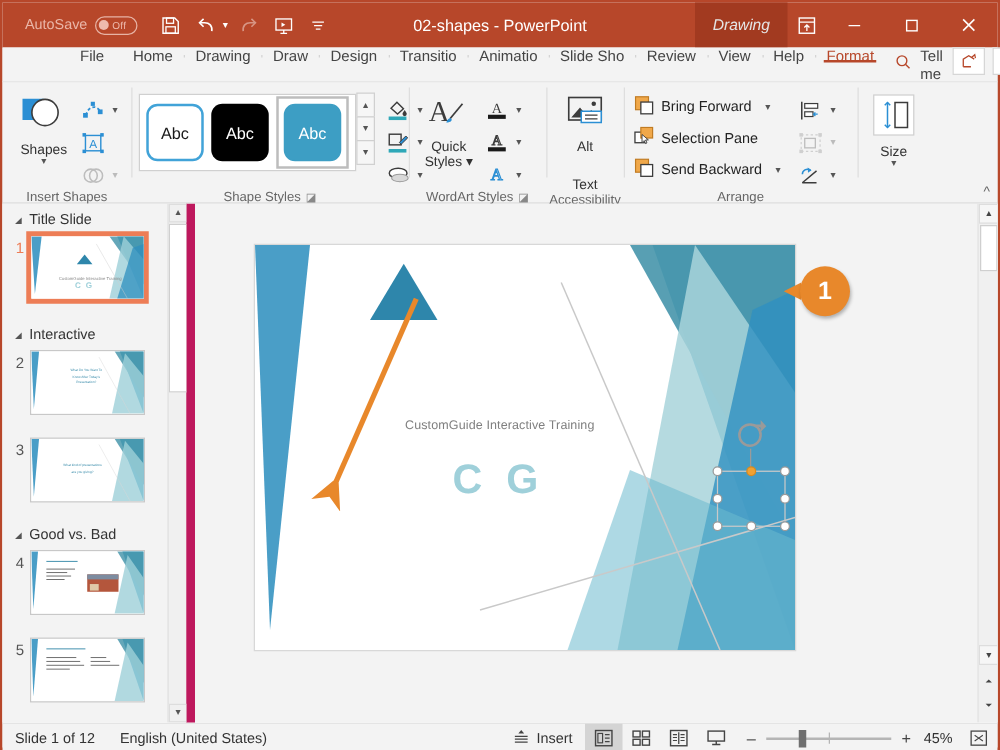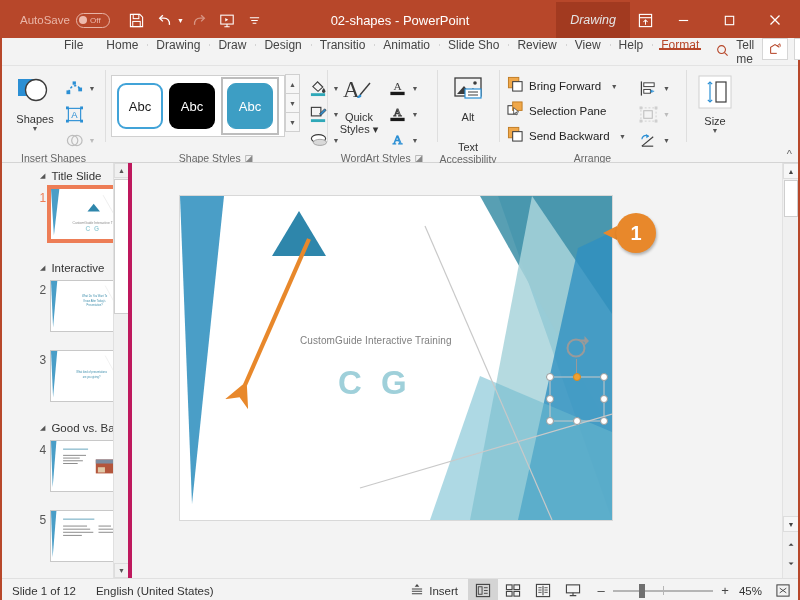--- a/index.html
+++ b/index.html
@@ -131,23 +131,22 @@
 
   .collapse-ribbon {
     position: absolute; right: 6px; bottom: 2px; font-size: 11px; color: #666;
   }
 
   
   .workspace { position: relative; height: 415px; display: flex; background: #fff; }
 
   
   .thumbpane {
-    width: 130px; background: #f3f3f3; position: relative; overflow: hidden;
-    border-right: 4px solid #be185d;
-    padding-left: 28px;
+    width: 154px; background: #f3f3f3; position: relative; overflow: hidden;
+    border-right: 7px solid #be185d;
   }
   .section-hdr {
     display: flex; align-items: center; gap: 6px; padding: 7px 0 4px 10px;
     font-size: 11.5px; color: #333;
   }
   .tri-collapse { font-size: 7px; color: #555; }
   .thumbrow { display: flex; align-items: flex-start; padding: 2px 0 8px 6px; }
   .thumbnum { width: 16px; font-size: 12px; color: #555; text-align: center; padding-top: 3px; }
   .thumb {
     width: 92px; height: 52px; background: #fff; border: 1px solid #c8c8c8;

